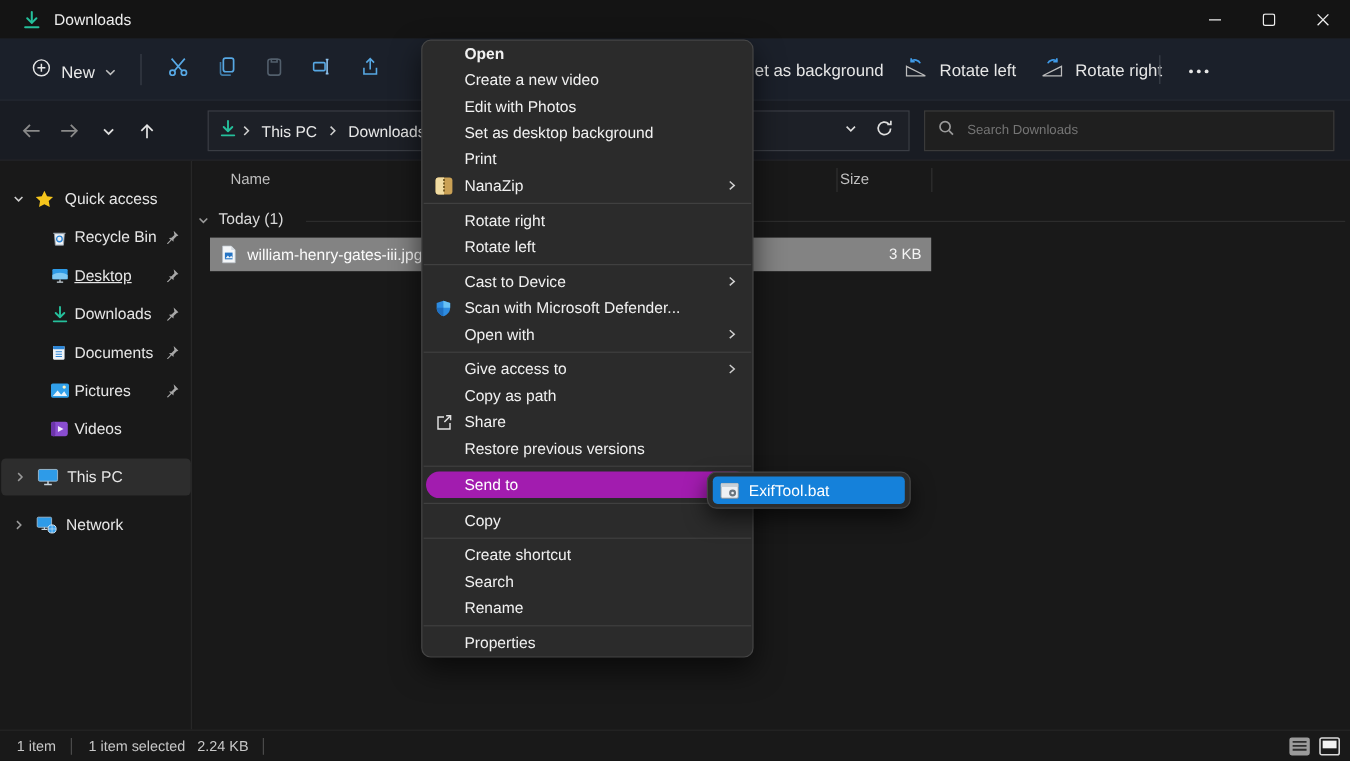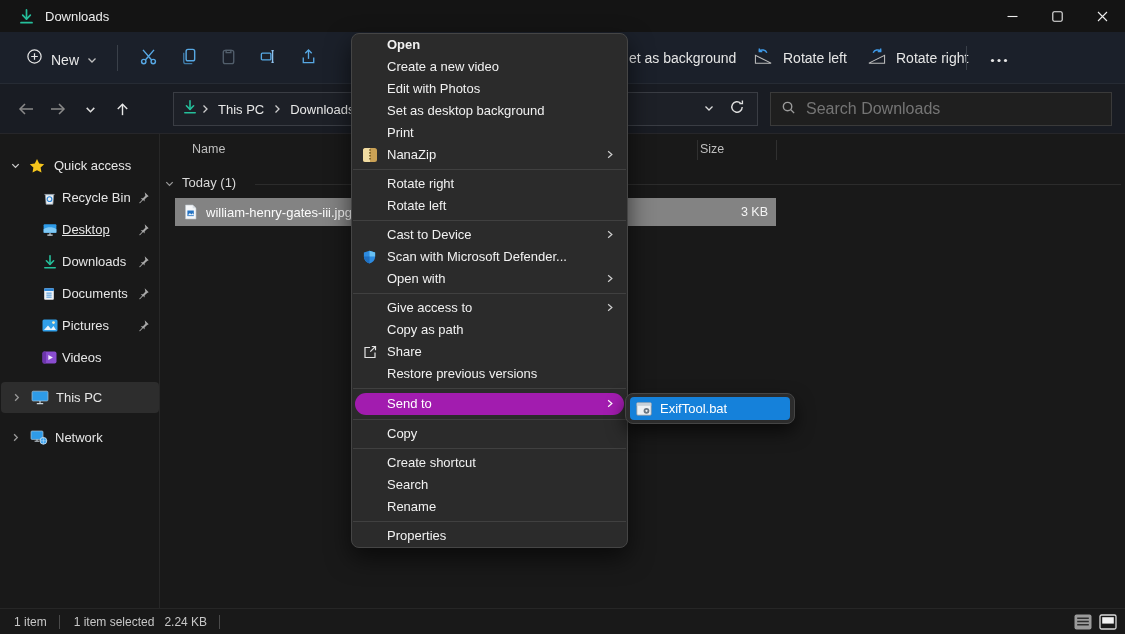--- a/index.html
+++ b/index.html
@@ -37,21 +37,21 @@
   .nav-btns { position:absolute; left:10px; top:0; height:50px; display:flex; align-items:center; }
   .nav-b { width:32px; height:32px; display:flex; align-items:center; justify-content:center; border-radius:4px; }
   .addressbar { position:absolute; left:173px; top:8px; width:585px; height:34px; background:#1d2027;
     border:1px solid #3a3d44; display:flex; align-items:center; padding:0 8px; }
   .crumb { font-size:13px; color:#e8e8e8; padding:0 6px; }
   .crumb-sep { display:flex; padding:0 2px; }
   .ab-right { margin-left:auto; display:flex; align-items:center; gap:14px; padding-right:4px; }
   .searchbox { position:absolute; left:770px; top:8px; width:342px; height:34px; background:#1f1f1f;
     border:1px solid #3a3a3a; display:flex; align-items:center; padding:0 10px; gap:10px; }
   .searchbox input { background:transparent; border:none; outline:none; color:#fde047;
-    font-size:16px; width:260px; font-family:"Liberation Sans",sans-serif; }
+    font-size:11px; width:260px; font-family:"Liberation Sans",sans-serif; }
 
   
   .sidebar { position:absolute; left:0; top:134px; width:160px; height:474px; background:#191919;
     border-right:1px solid #272727; }
   .sb-row { position:absolute; left:0; width:158px; height:31px; display:flex; align-items:center;
     color:#e6e6e6; font-size:13px; border-radius:4px; }
   .sb-chev { position:absolute; left:10px; display:flex; }
   .sb-ic { position:absolute; display:flex; }
   .sb-label { position:absolute; }
   .sb-pin { position:absolute; right:8px; display:flex; }
@@ -84,21 +84,21 @@
   .mi { position:relative; height:22px; line-height:22px; padding-left:35px; font-size:13px;
     color:#f1f1f1; white-space:nowrap; }
   .mi-bold { font-weight:bold; }
   .mi .mic { position:absolute; left:10px; top:3px; display:flex; }
   .mi .sub { position:absolute; right:12px; top:3px; display:flex; }
   .sep { height:1px; background:#404040; margin:3px 1px; }
   .mi-hl { background:#a21caf; border-radius:11px; margin:4px 3px; padding-left:32px; color:#fff; }
   .mi-hl .sub { right:9px; }
 
   
-  .submenu { position:absolute; left:625px; top:393px; width:170px; height:31px; background:#2c2c2c;
+  .submenu { position:absolute; left:589px; top:393px; width:170px; height:31px; background:#2c2c2c;
     border:1px solid #454545; border-radius:8px; box-shadow:0 8px 18px rgba(0,0,0,.6); z-index:55; }
   .sm-item { position:absolute; left:4px; top:3px; right:4px; height:23px; background:#1581da;
     border-radius:4px; display:flex; align-items:center; color:#fff; font-size:13px; gap:8px;
     padding-left:6px; }
 </style>
 </head>
 <body>
 
 <div class="win">
 

